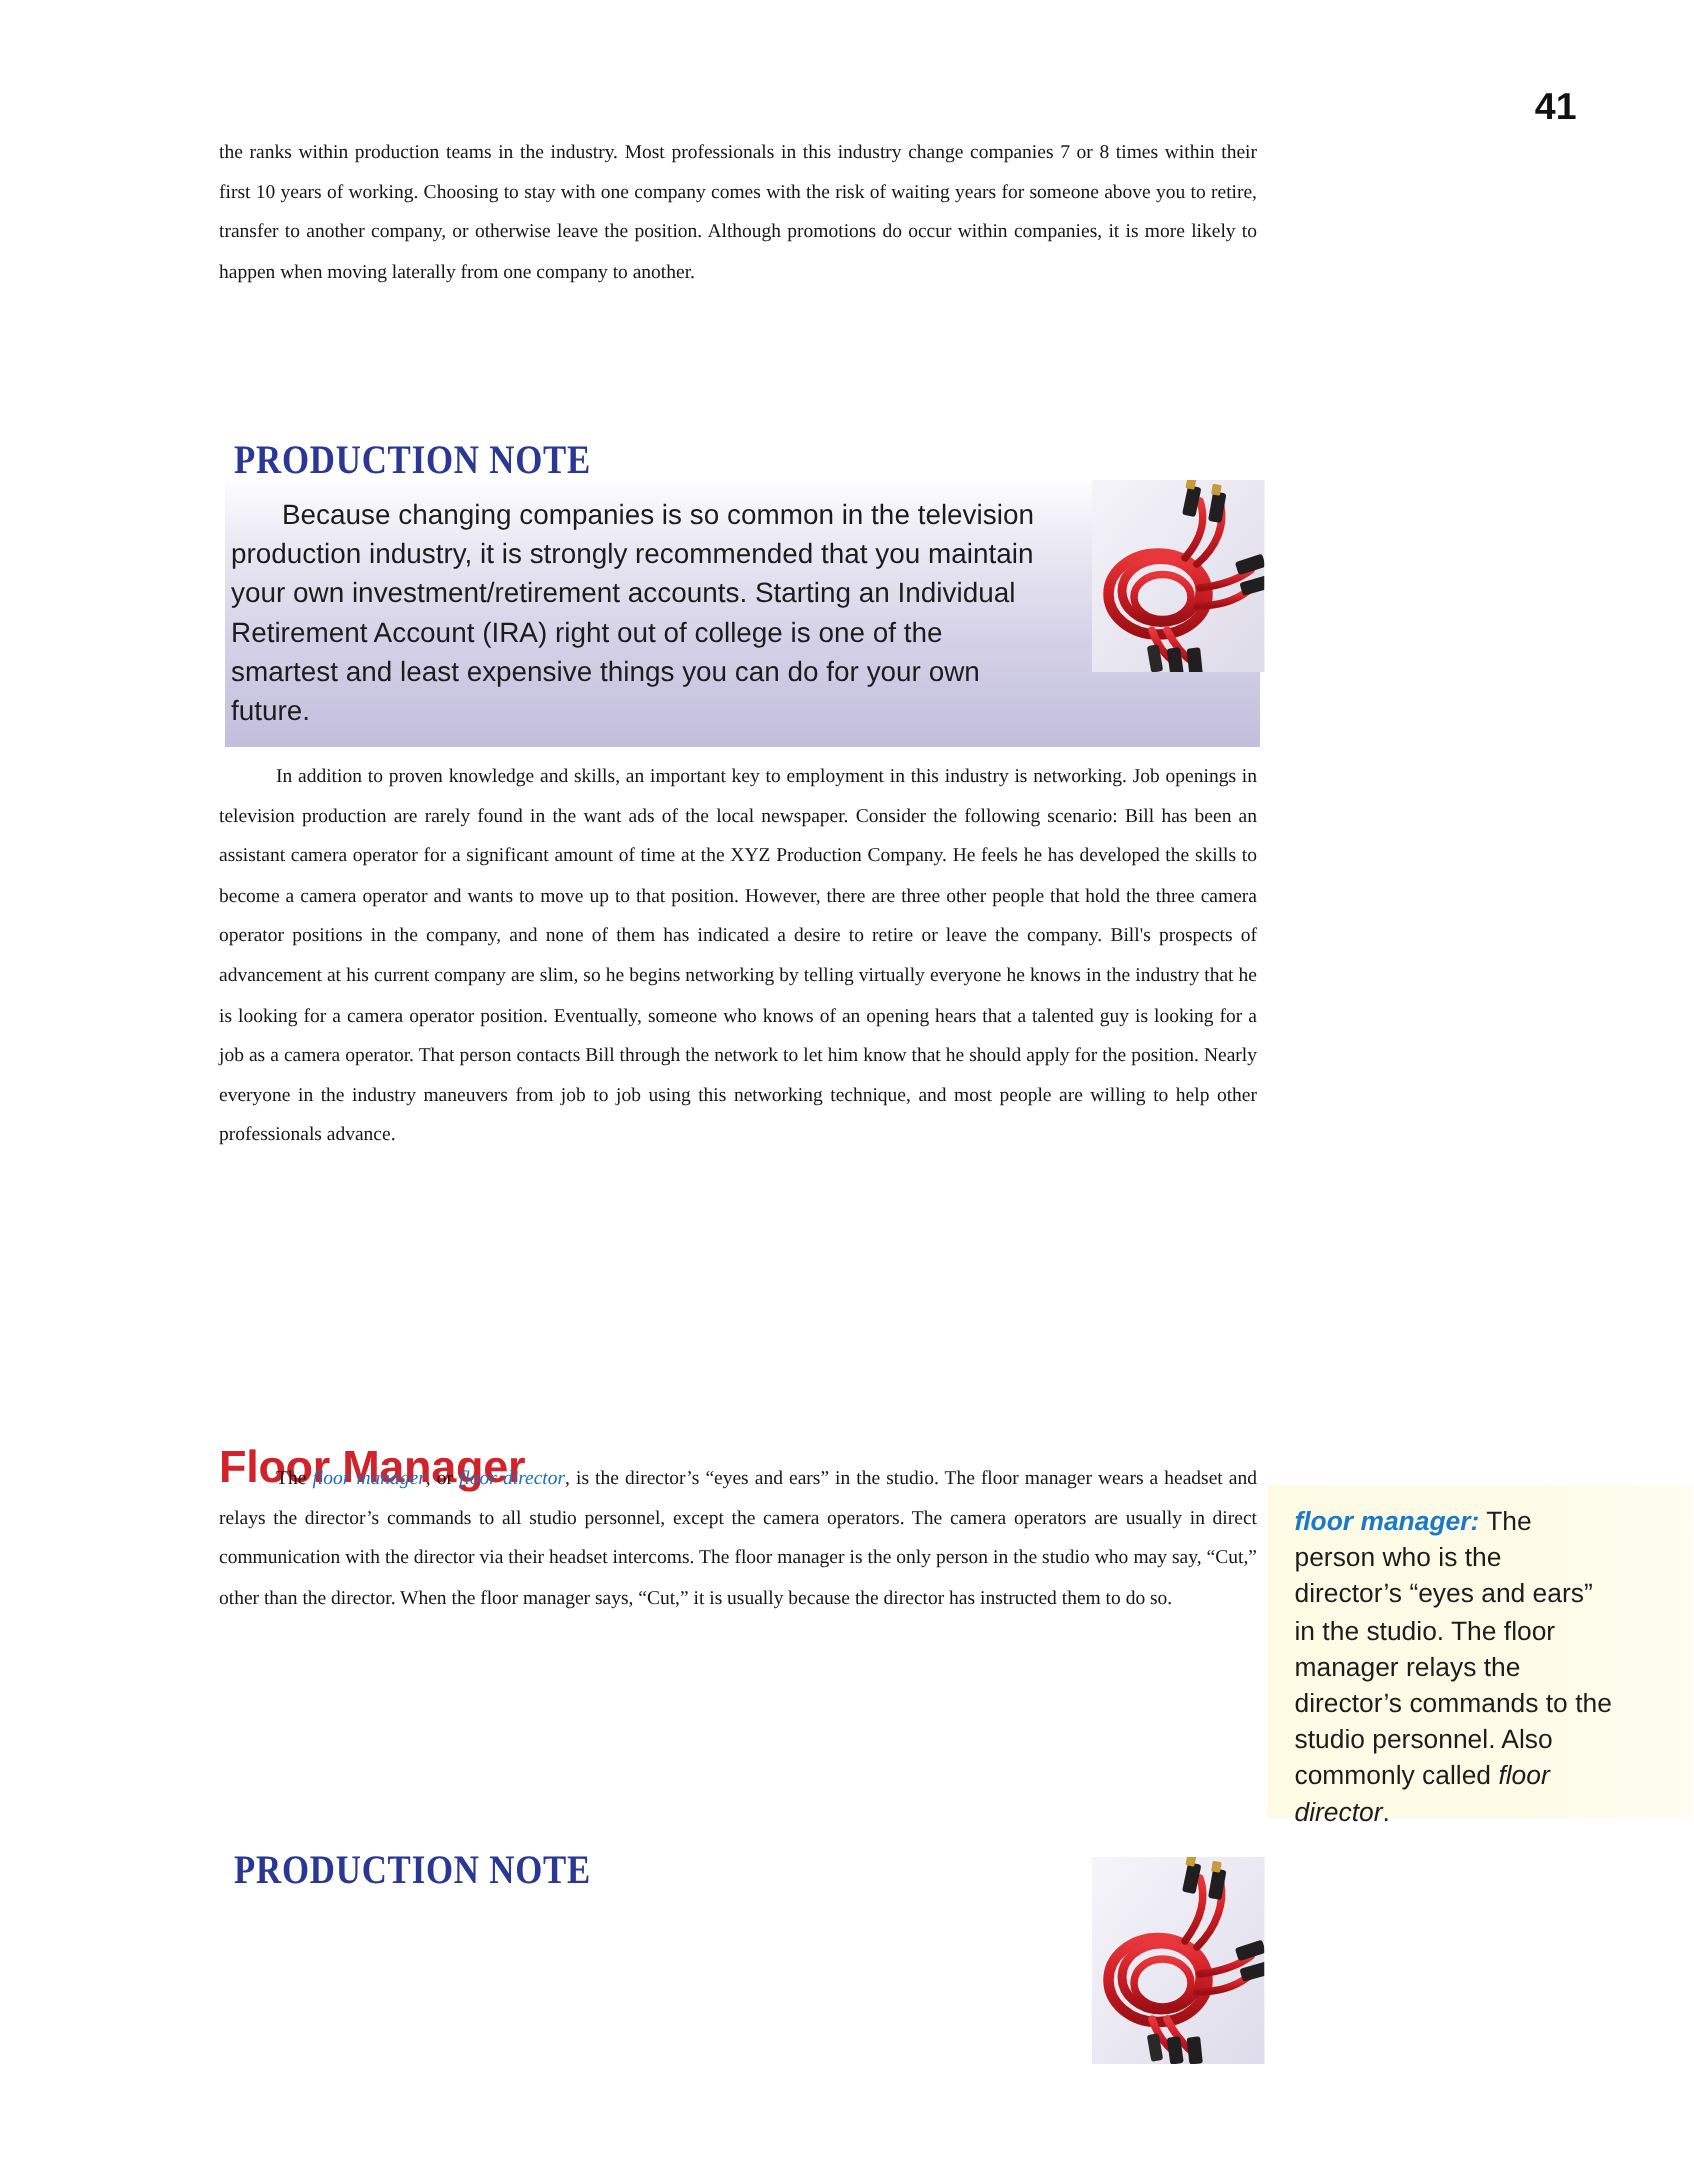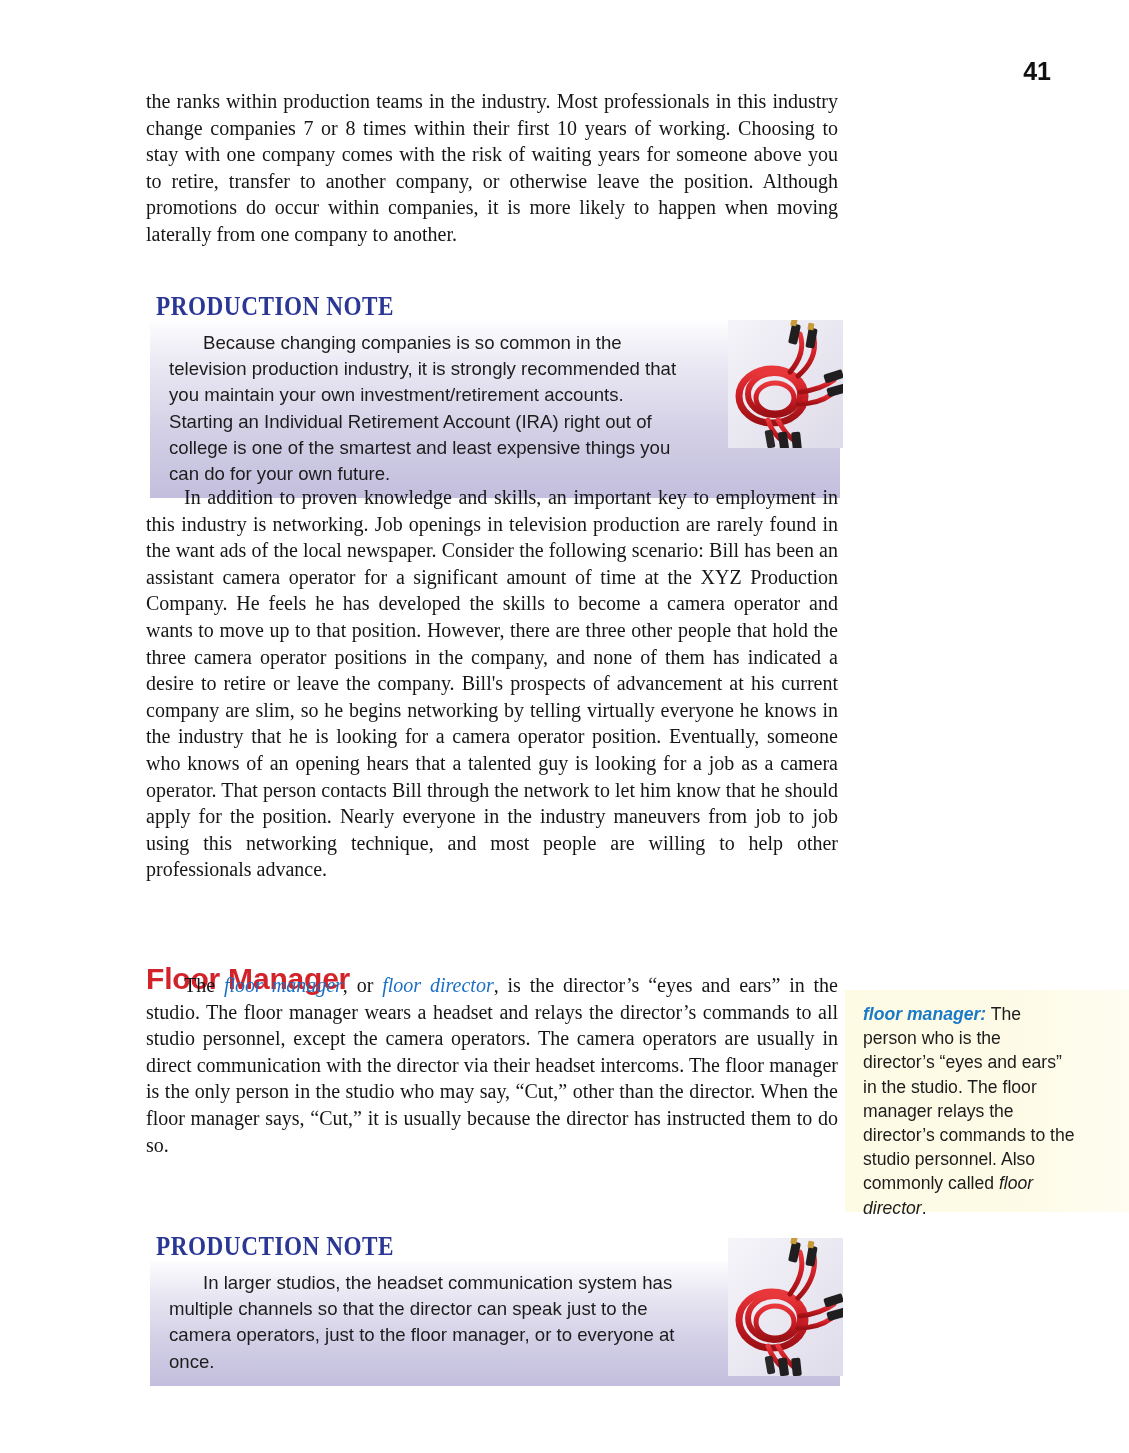--- a/index.html
+++ b/index.html
@@ -55,21 +55,21 @@
 
   
   .col {
     position: absolute;
     left: 146px;
     width: 692px;
   }
   p.body {
     margin: 0;
     font-family: "Liberation Serif", serif;
-    font-size: 20px;
+    font-size: 13px;
     line-height: 26.6px;
     text-align: justify;
     text-justify: inter-word;
     color: #161616;
     hyphens: manual;
   }
   p.body.indent { text-indent: 38px; }
 
   .term-blue {
     color: #1a6fc4;
@@ -100,21 +100,21 @@
     color: #2b3795;
     transform: scaleX(0.86);
     transform-origin: left center;
     line-height: 30px;
     margin-left: 6px;
     white-space: nowrap;
   }
   .prodnote-body {
     position: relative;
     background: linear-gradient(to bottom, #fdfdfe 0%, #eceaf4 22%, #d3d0e6 62%, #c2bedd 100%);
-    padding: 9px 150px 11px 19px;
+    padding: 9px 150px 11px 4px;
     box-sizing: border-box;
   }
   .prodnote-body p {
     margin: 0;
     font-family: "Liberation Sans", sans-serif;
     font-size: 18.6px;
     line-height: 26.2px;
     color: #1c1c1c;
     text-indent: 34px;
   }
@@ -201,39 +201,36 @@
           <rect x="96" y="52" width="19" height="9" rx="2" fill="#201e1f" transform="rotate(-18 105 56)"></rect>
           <rect x="99" y="66" width="19" height="9" rx="2" fill="#201e1f" transform="rotate(-16 108 70)"></rect>
           <rect x="51" y="112" width="9" height="18" rx="2" fill="#201e1f" transform="rotate(-8 55 121)"></rect>
           <rect x="64" y="112" width="9" height="18" rx="2" fill="#201e1f" transform="rotate(-6 68 121)"></rect>
           <rect x="38" y="110" width="8" height="18" rx="2" fill="#2a2728" transform="rotate(-10 42 119)"></rect>
         </g>
       </svg>
     </div>
   </div>
 
-  <div class="col" style="top:484px;">
+  <div class="col" style="top:504px;">
     <p class="body indent">In addition to proven knowledge and skills, an important key to employment in this industry is networking. Job openings in television production are rarely found in the want ads of the local newspaper. Consider the following scenario: Bill has been an assistant camera operator for a significant amount of time at the XYZ Production Company. He feels he has developed the skills to become a camera operator and wants to move up to that position. However, there are three other people that hold the three camera operator positions in the company, and none of them has indicated a desire to retire or leave the company. Bill's prospects of advancement at his current company are slim, so he begins networking by telling virtually everyone he knows in the industry that he is looking for a camera operator position. Eventually, someone who knows of an opening hears that a talented guy is looking for a job as a camera operator. That person contacts Bill through the network to let him know that he should apply for the position. Nearly everyone in the industry maneuvers from job to job using this networking technique, and most people are willing to help other professionals advance.</p>
   </div>
 
   <div class="sec-head" style="top:962px;">Floor Manager</div>
 
   <div class="col" style="top:972px; width:692px;">
     <p class="body indent"><span>The </span><span class="term-blue">floor manager</span><span>, or </span><span class="term-blue">floor director</span><span>, is the director’s “eyes and ears” in the studio. The floor manager wears a headset and relays the director’s commands to all studio personnel, except the camera operators. The camera operators are usually in direct communication with the director via their headset intercoms. The floor manager is the only person in the studio who may say, “Cut,” other than the director. When the floor manager says, “Cut,” it is usually because the director has instructed them to do so.</span></p>
   </div>
 
   <div class="glossary" style="left:845px; top:990px; width:284px; height:222px;padding-left:27px;">
     <div class="glossary-text" style="left:18px; top:12px; width:212px;"><span class="gloss-term">floor manager:</span><span> The person who is the director’s “eyes and ears” in the studio. The floor manager relays the director’s commands to the studio personnel. Also commonly called </span><span class="gloss-ital">floor director</span><span>.</span></div>
   </div>
 
   <div class="prodnote" style="left:150px; top:1231px; width:690px;">
     <div class="prodnote-head">PRODUCTION NOTE</div>
-    <div class="prodnote-body" style="width:690px; min-height:100px;">
-      <p>In larger studios, the headset communication system has multiple channels so that the director can speak just to the camera operators, just to the floor manager, or to everyone at once.</p>
-    </div>
     <div class="cable-photo" style="left:578px; top:7px; width:115px; height:138px;">
       <svg viewBox="0 0 115 138" preserveAspectRatio="none">
         <defs>
           <linearGradient id="bg2" x1="0" y1="0" x2="1" y2="1">
             <stop offset="0%" stop-color="#f6f5fa"></stop>
             <stop offset="45%" stop-color="#ebe9f2"></stop>
             <stop offset="100%" stop-color="#dfdceb"></stop>
           </linearGradient>
           <linearGradient id="red2" x1="0" y1="0" x2="0" y2="1">
             <stop offset="0%" stop-color="#e8383c"></stop>

